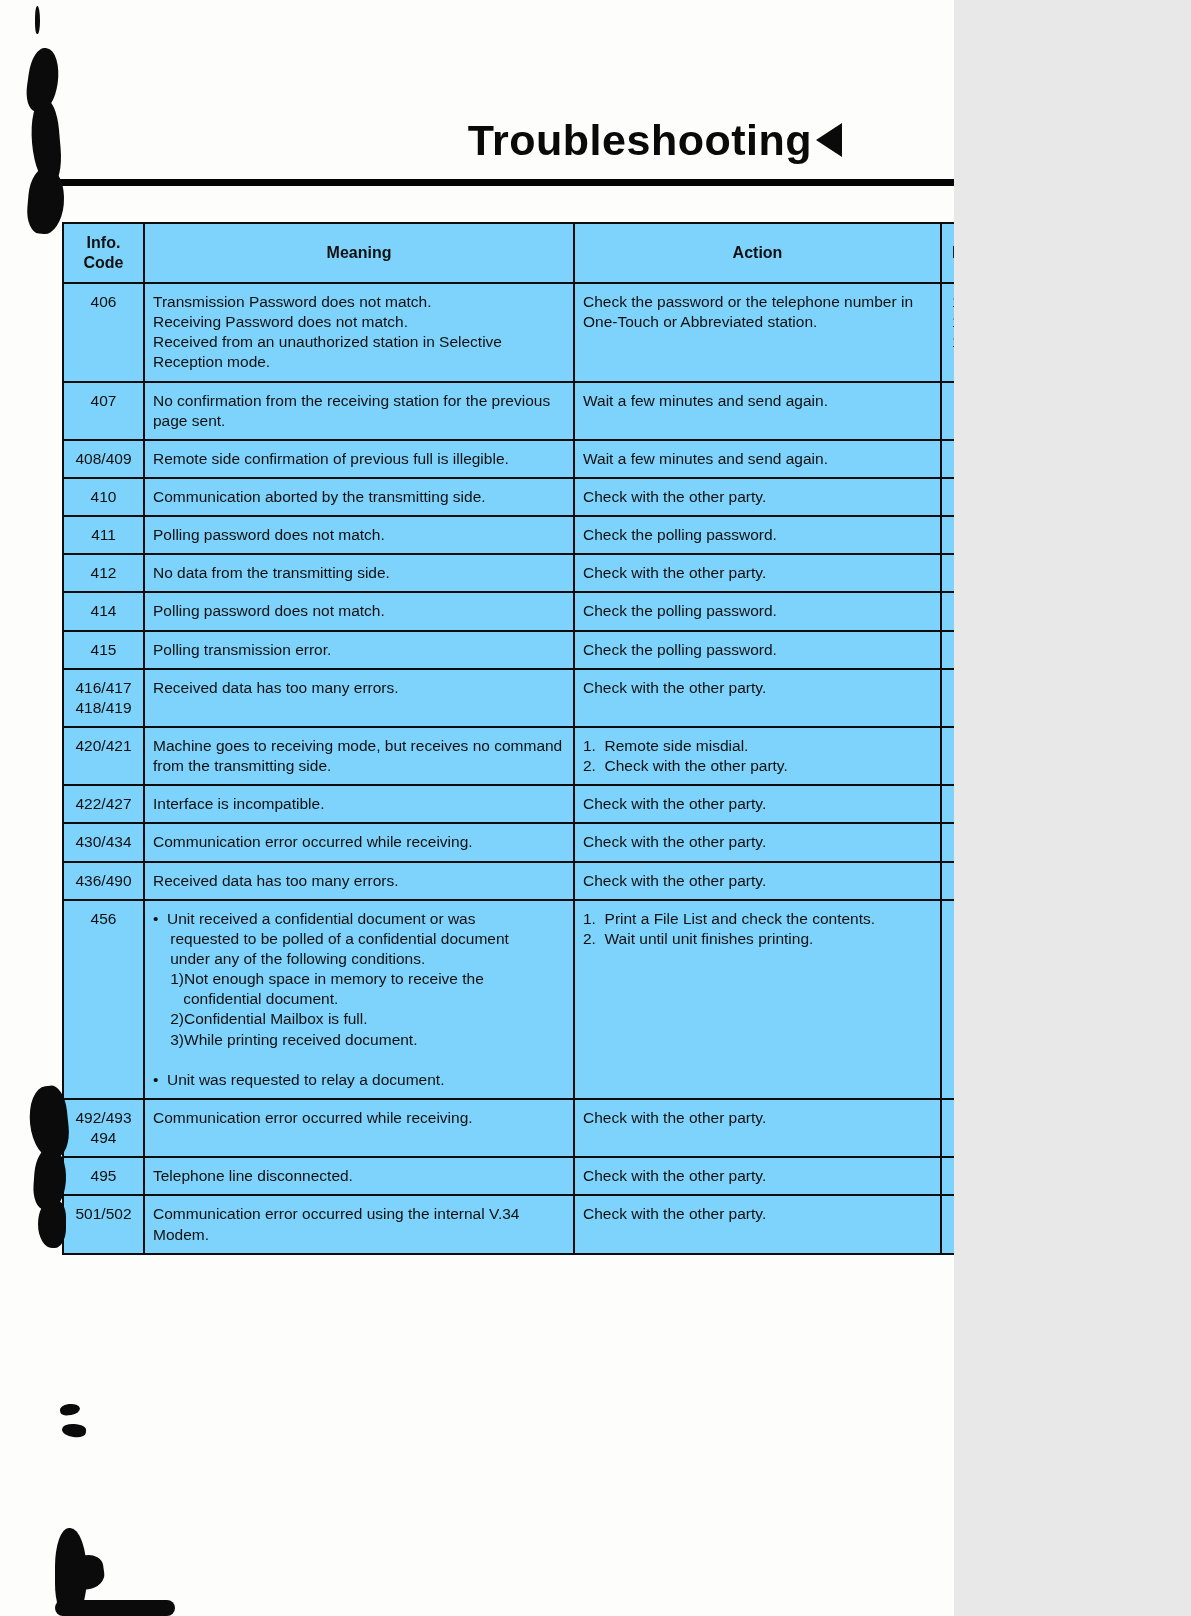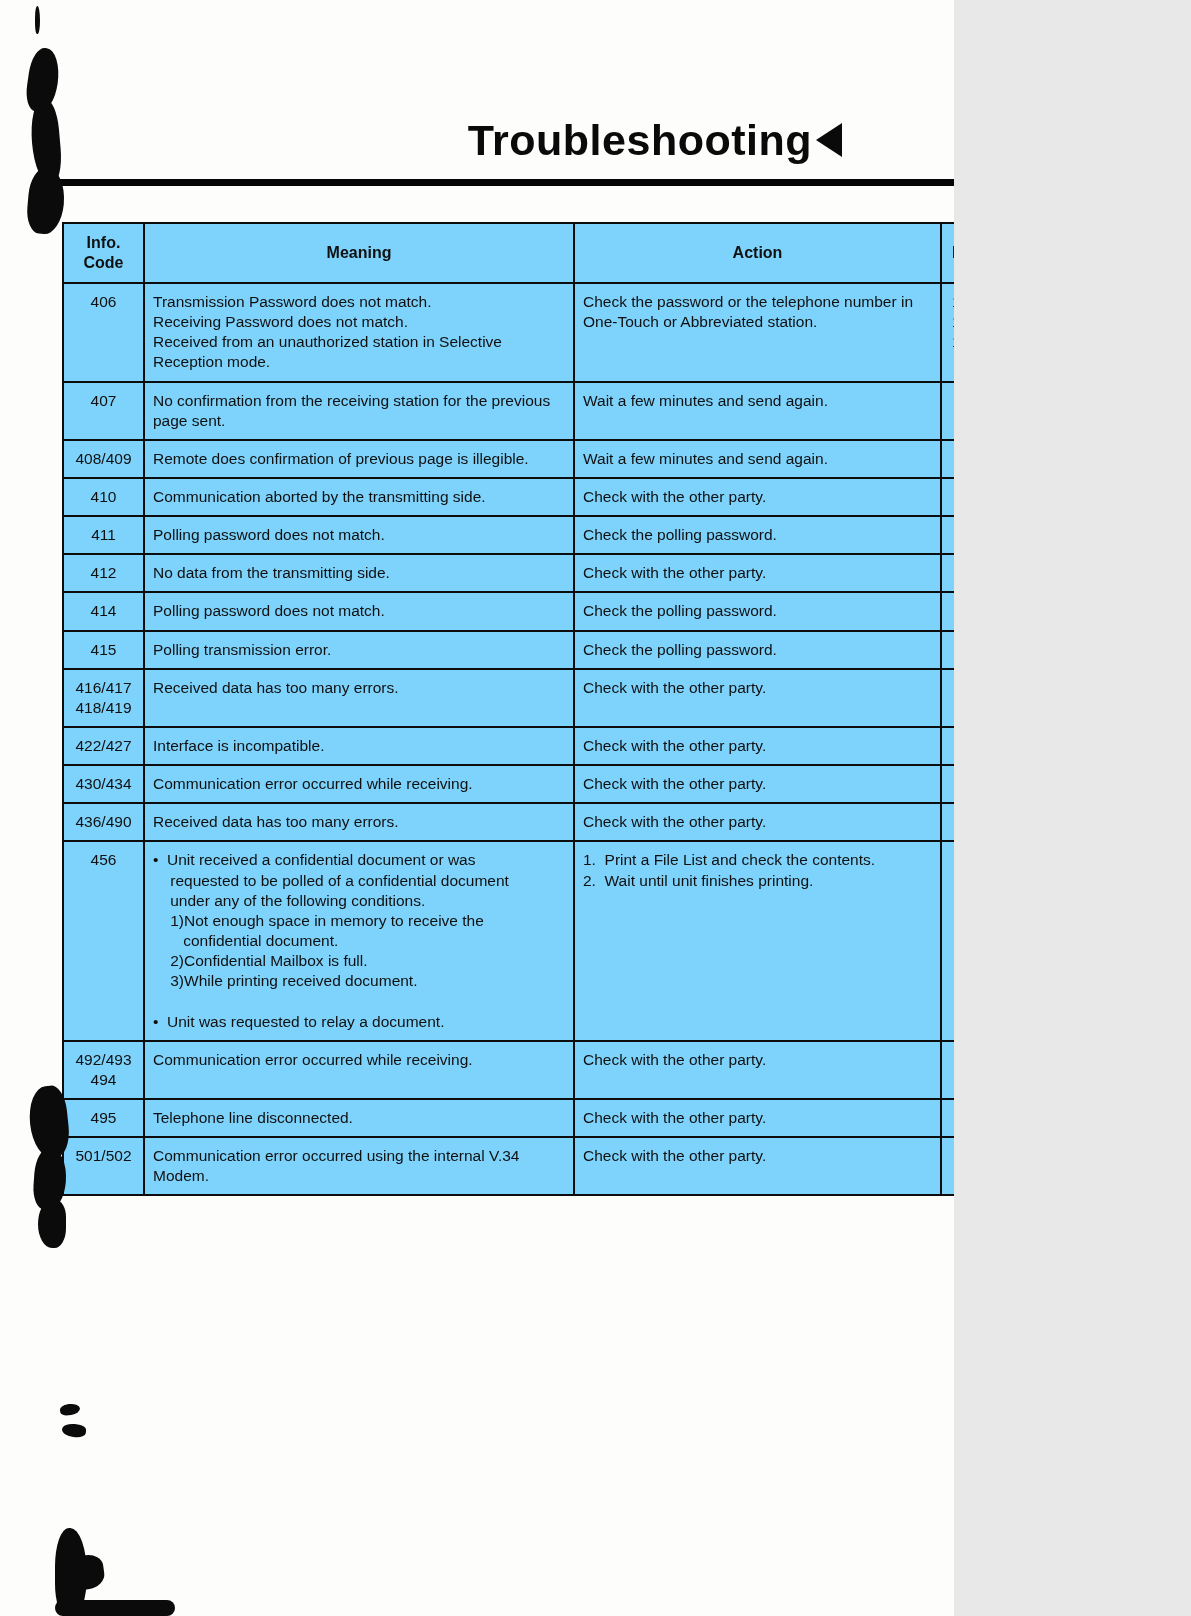--- a/index.html
+++ b/index.html
@@ -138,21 +138,21 @@
 104</td>
         </tr>
         <tr>
           <td class="col-code">407</td>
           <td class="col-meaning">No confirmation from the receiving station for the previous page sent.</td>
           <td class="col-action">Wait a few minutes and send again.</td>
           <td class="col-page">--</td>
         </tr>
         <tr>
           <td class="col-code">408/409</td>
-          <td class="col-meaning">Remote does confirmation of previous page is illegible.</td>
+          <td class="col-meaning">Remote side confirmation of previous full is illegible.</td>
           <td class="col-action">Wait a few minutes and send again.</td>
           <td class="col-page">--</td>
         </tr>
         <tr>
           <td class="col-code">410</td>
           <td class="col-meaning">Communication aborted by the transmitting side.</td>
           <td class="col-action">Check with the other party.</td>
           <td class="col-page">--</td>
         </tr>
         <tr>
@@ -177,20 +177,27 @@
           <td class="col-code">415</td>
           <td class="col-meaning">Polling transmission error.</td>
           <td class="col-action">Check the polling password.</td>
           <td class="col-page">75</td>
         </tr>
         <tr>
           <td class="col-code">416/417
 418/419</td>
           <td class="col-meaning">Received data has too many errors.</td>
           <td class="col-action">Check with the other party.</td>
+          <td class="col-page">--</td>
+        </tr>
+        <tr>
+          <td class="col-code">420/421</td>
+          <td class="col-meaning">Machine goes to receiving mode, but receives no command from the transmitting side.</td>
+          <td class="col-action">1.&nbsp; Remote side misdial.
+2.&nbsp; Check with the other party.</td>
           <td class="col-page">--</td>
         </tr>
         <tr>
           <td class="col-code">422/427</td>
           <td class="col-meaning">Interface is incompatible.</td>
           <td class="col-action">Check with the other party.</td>
           <td class="col-page">--</td>
         </tr>
         <tr>
           <td class="col-code">430/434</td>

